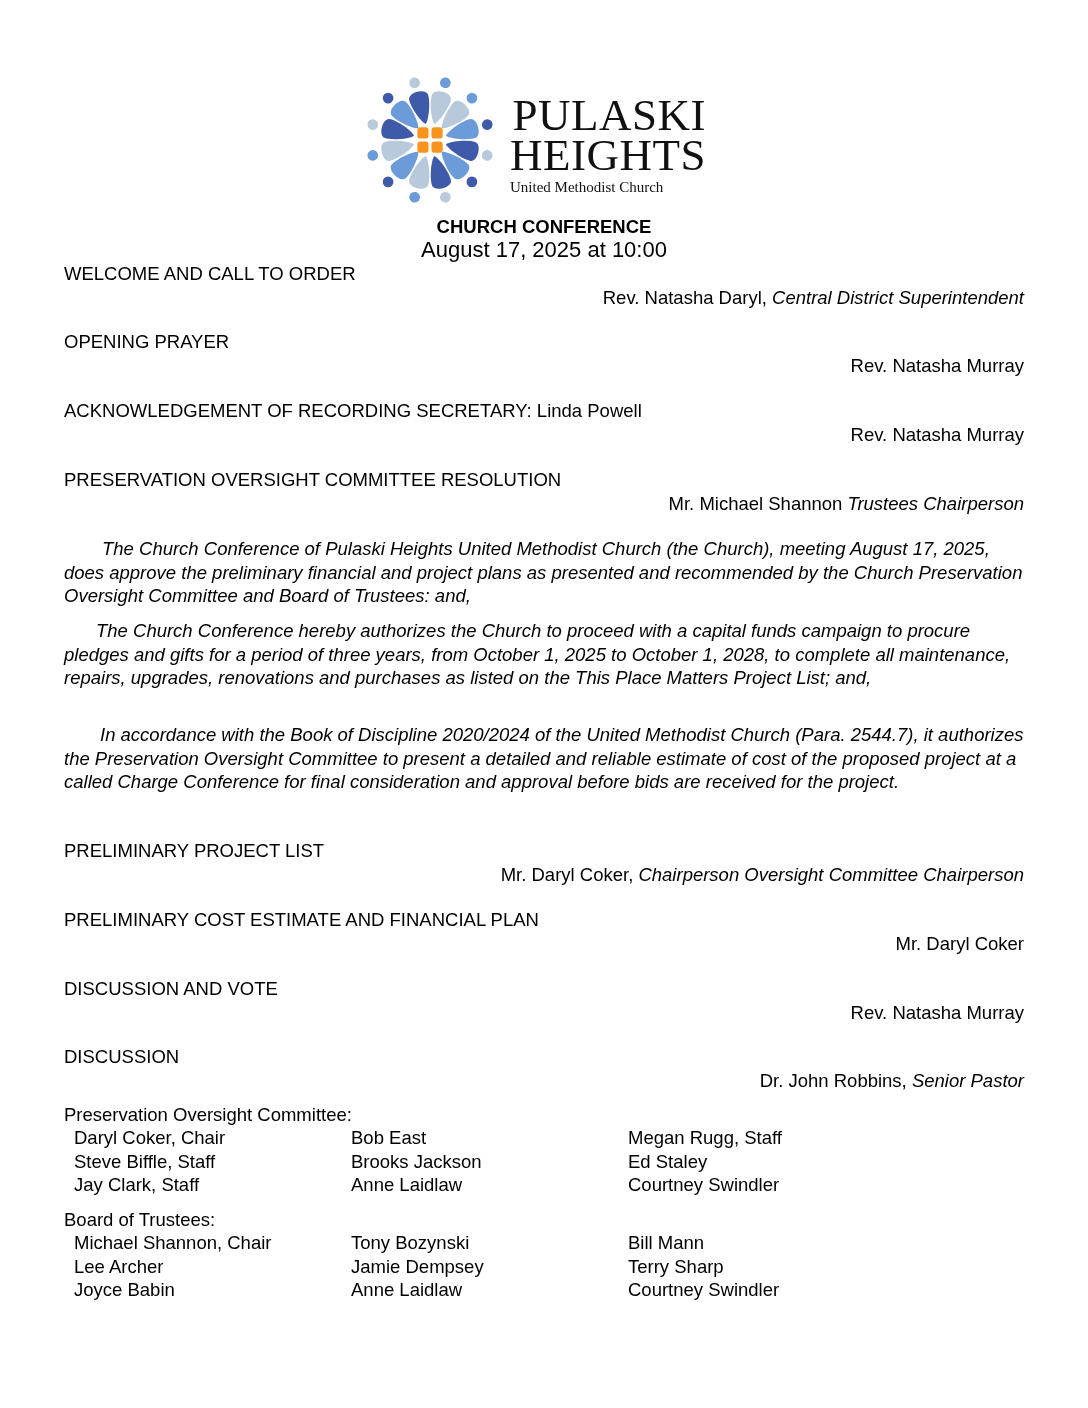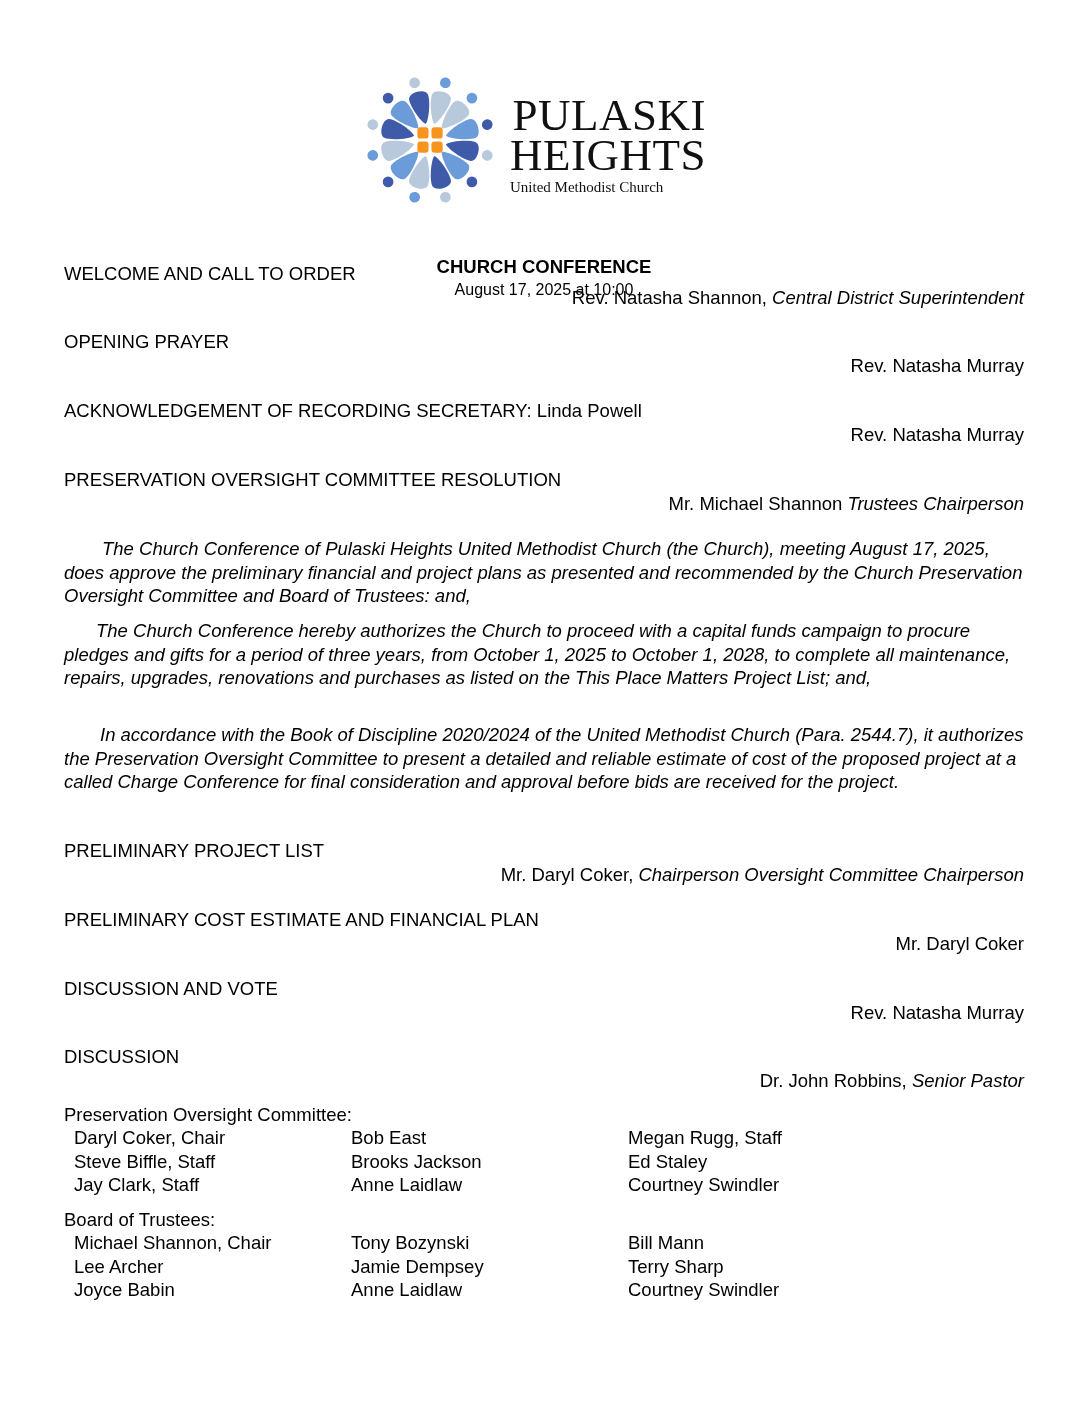--- a/index.html
+++ b/index.html
@@ -6,23 +6,23 @@
   body {
     width: 1088px; height: 1408px; position: relative; overflow: hidden;
     font-family: "Liberation Sans", sans-serif; color: #000; font-size: 18.5px;
   }
   .logo { position: absolute; left: 362px; top: 70px; width: 370px; height: 140px; }
   .logo svg.mark { position: absolute; left: 0; top: 0; width: 136px; height: 140px; }
   .logo .wordmark { position: absolute; left: 148px; top: 26px; font-family: "Liberation Serif", serif; color: #111; }
   .wordmark .w1 { font-size: 45px; line-height: 38px; letter-spacing: 0.5px; text-align: right; }
   .wordmark .w2 { font-size: 45px; line-height: 42px; letter-spacing: 0.5px; }
   .wordmark .w3 { font-size: 15px; line-height: 22px; }
-  .title-block { position: absolute; left: 0; width: 1088px; top: 215px; text-align: center; margin-top: 40px; }
+  .title-block { position: absolute; left: 0; width: 1088px; top: 215px; text-align: center; }
   .title-block .t1 { font-weight: bold; font-size: 18.5px; line-height: 23px; }
-  .title-block .t2 { font-size: 16px; line-height: 23px; }
+  .title-block .t2 { font-size: 22px; line-height: 23px; }
   .agenda-item { position: absolute; left: 64px; width: 960px; }
   .agenda-item .head { line-height: 23px; }
   .agenda-item .presenter { text-align: right; line-height: 23px; margin-top: 1px; }
   .agenda-item .presenter i { font-style: italic; }
   .para { position: absolute; left: 64px; width: 962px; font-style: italic; line-height: 23.5px; font-size: 18.5px; }
   .roster { position: absolute; left: 64px; width: 960px; }
   .roster .rhead { line-height: 23px; }
   .roster .grid { display: grid; grid-template-columns: 277px 277px 300px; padding-left: 10px; }
   .roster .grid div { line-height: 23.5px; }
 </style>
@@ -93,21 +93,21 @@
   </div>
 </div>
 
 <div class="title-block">
   <div class="t1">CHURCH CONFERENCE</div>
   <div class="t2">August 17, 2025 at 10:00</div>
 </div>
 
 <div class="agenda-item" style="top:262px;">
   <div class="head">WELCOME AND CALL TO ORDER</div>
-  <div class="presenter"><span>Rev. Natasha Shannon, </span><i>Central District Superintendent</i></div>
+  <div class="presenter"><span>Rev. Natasha Daryl, </span><i>Central District Superintendent</i></div>
 </div>
 <div class="agenda-item" style="top:330px;">
   <div class="head">OPENING PRAYER</div>
   <div class="presenter"><span>Rev. Natasha Murray</span><i></i></div>
 </div>
 <div class="agenda-item" style="top:399px;">
   <div class="head">ACKNOWLEDGEMENT OF RECORDING SECRETARY: Linda Powell</div>
   <div class="presenter"><span>Rev. Natasha Murray</span><i></i></div>
 </div>
 <div class="agenda-item" style="top:468px;">

